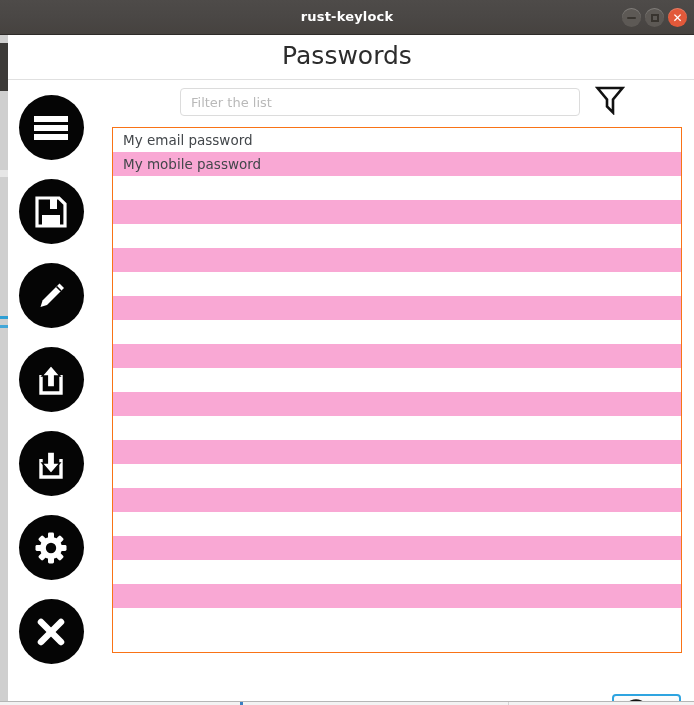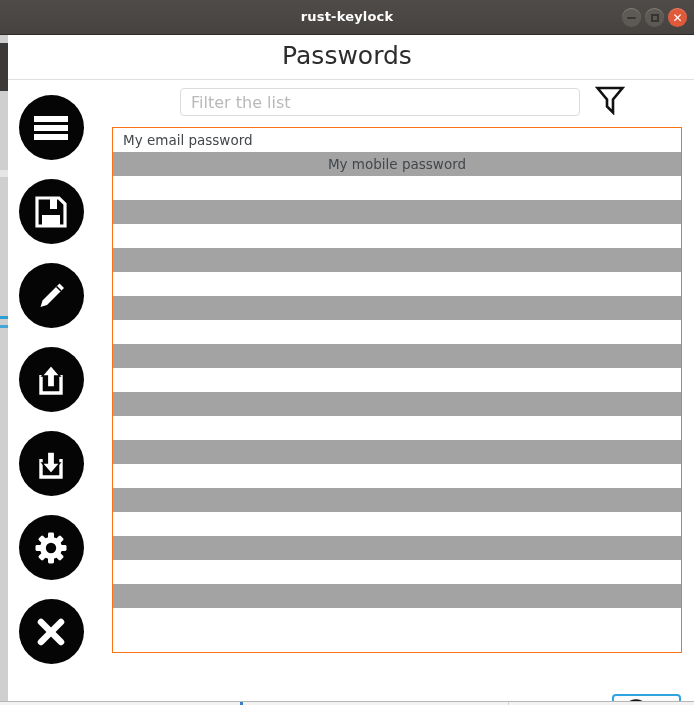--- a/index.html
+++ b/index.html
@@ -146,21 +146,21 @@
   }
   .filter-input {
     position: absolute;
     left: 0; top: 0;
     width: 400px; height: 28px;
     box-sizing: border-box;
     border: 1px solid #dcdcdc;
     border-radius: 4px;
     background: #ffffff;
     padding: 0 10px;
-    font-size: 16px;
+    font-size: 13px;
     color: #444444;
     font-family: "DejaVu Sans", "Liberation Sans", sans-serif;
     outline: none;
   }
   .filter-input::placeholder { color: #b9b9b9; }
   .funnel-btn {
     position: absolute;
     left: 412px; top: -5px;
     width: 36px; height: 38px;
     display: flex;
@@ -184,21 +184,21 @@
     line-height: 24px;
     padding: 0 10px;
     font-size: 13.5px;
     color: #43474b;
     white-space: nowrap;
     overflow: hidden;
     text-overflow: ellipsis;
     box-sizing: border-box;
   }
   .list-row.odd  { background: #ffffff; }
-  .list-row.even { background: #a3a3a3; text-align: center; }
+  .list-row.even { background: #f9a8d4; }
   .list-row.filled { cursor: pointer; }
 
   
   .menu-split {
     position: absolute;
     left: 612px; top: 659px;
     width: 69px; height: 40px;
     box-sizing: border-box;
     border: 2px solid #2ea4e0;
     border-radius: 4px;

